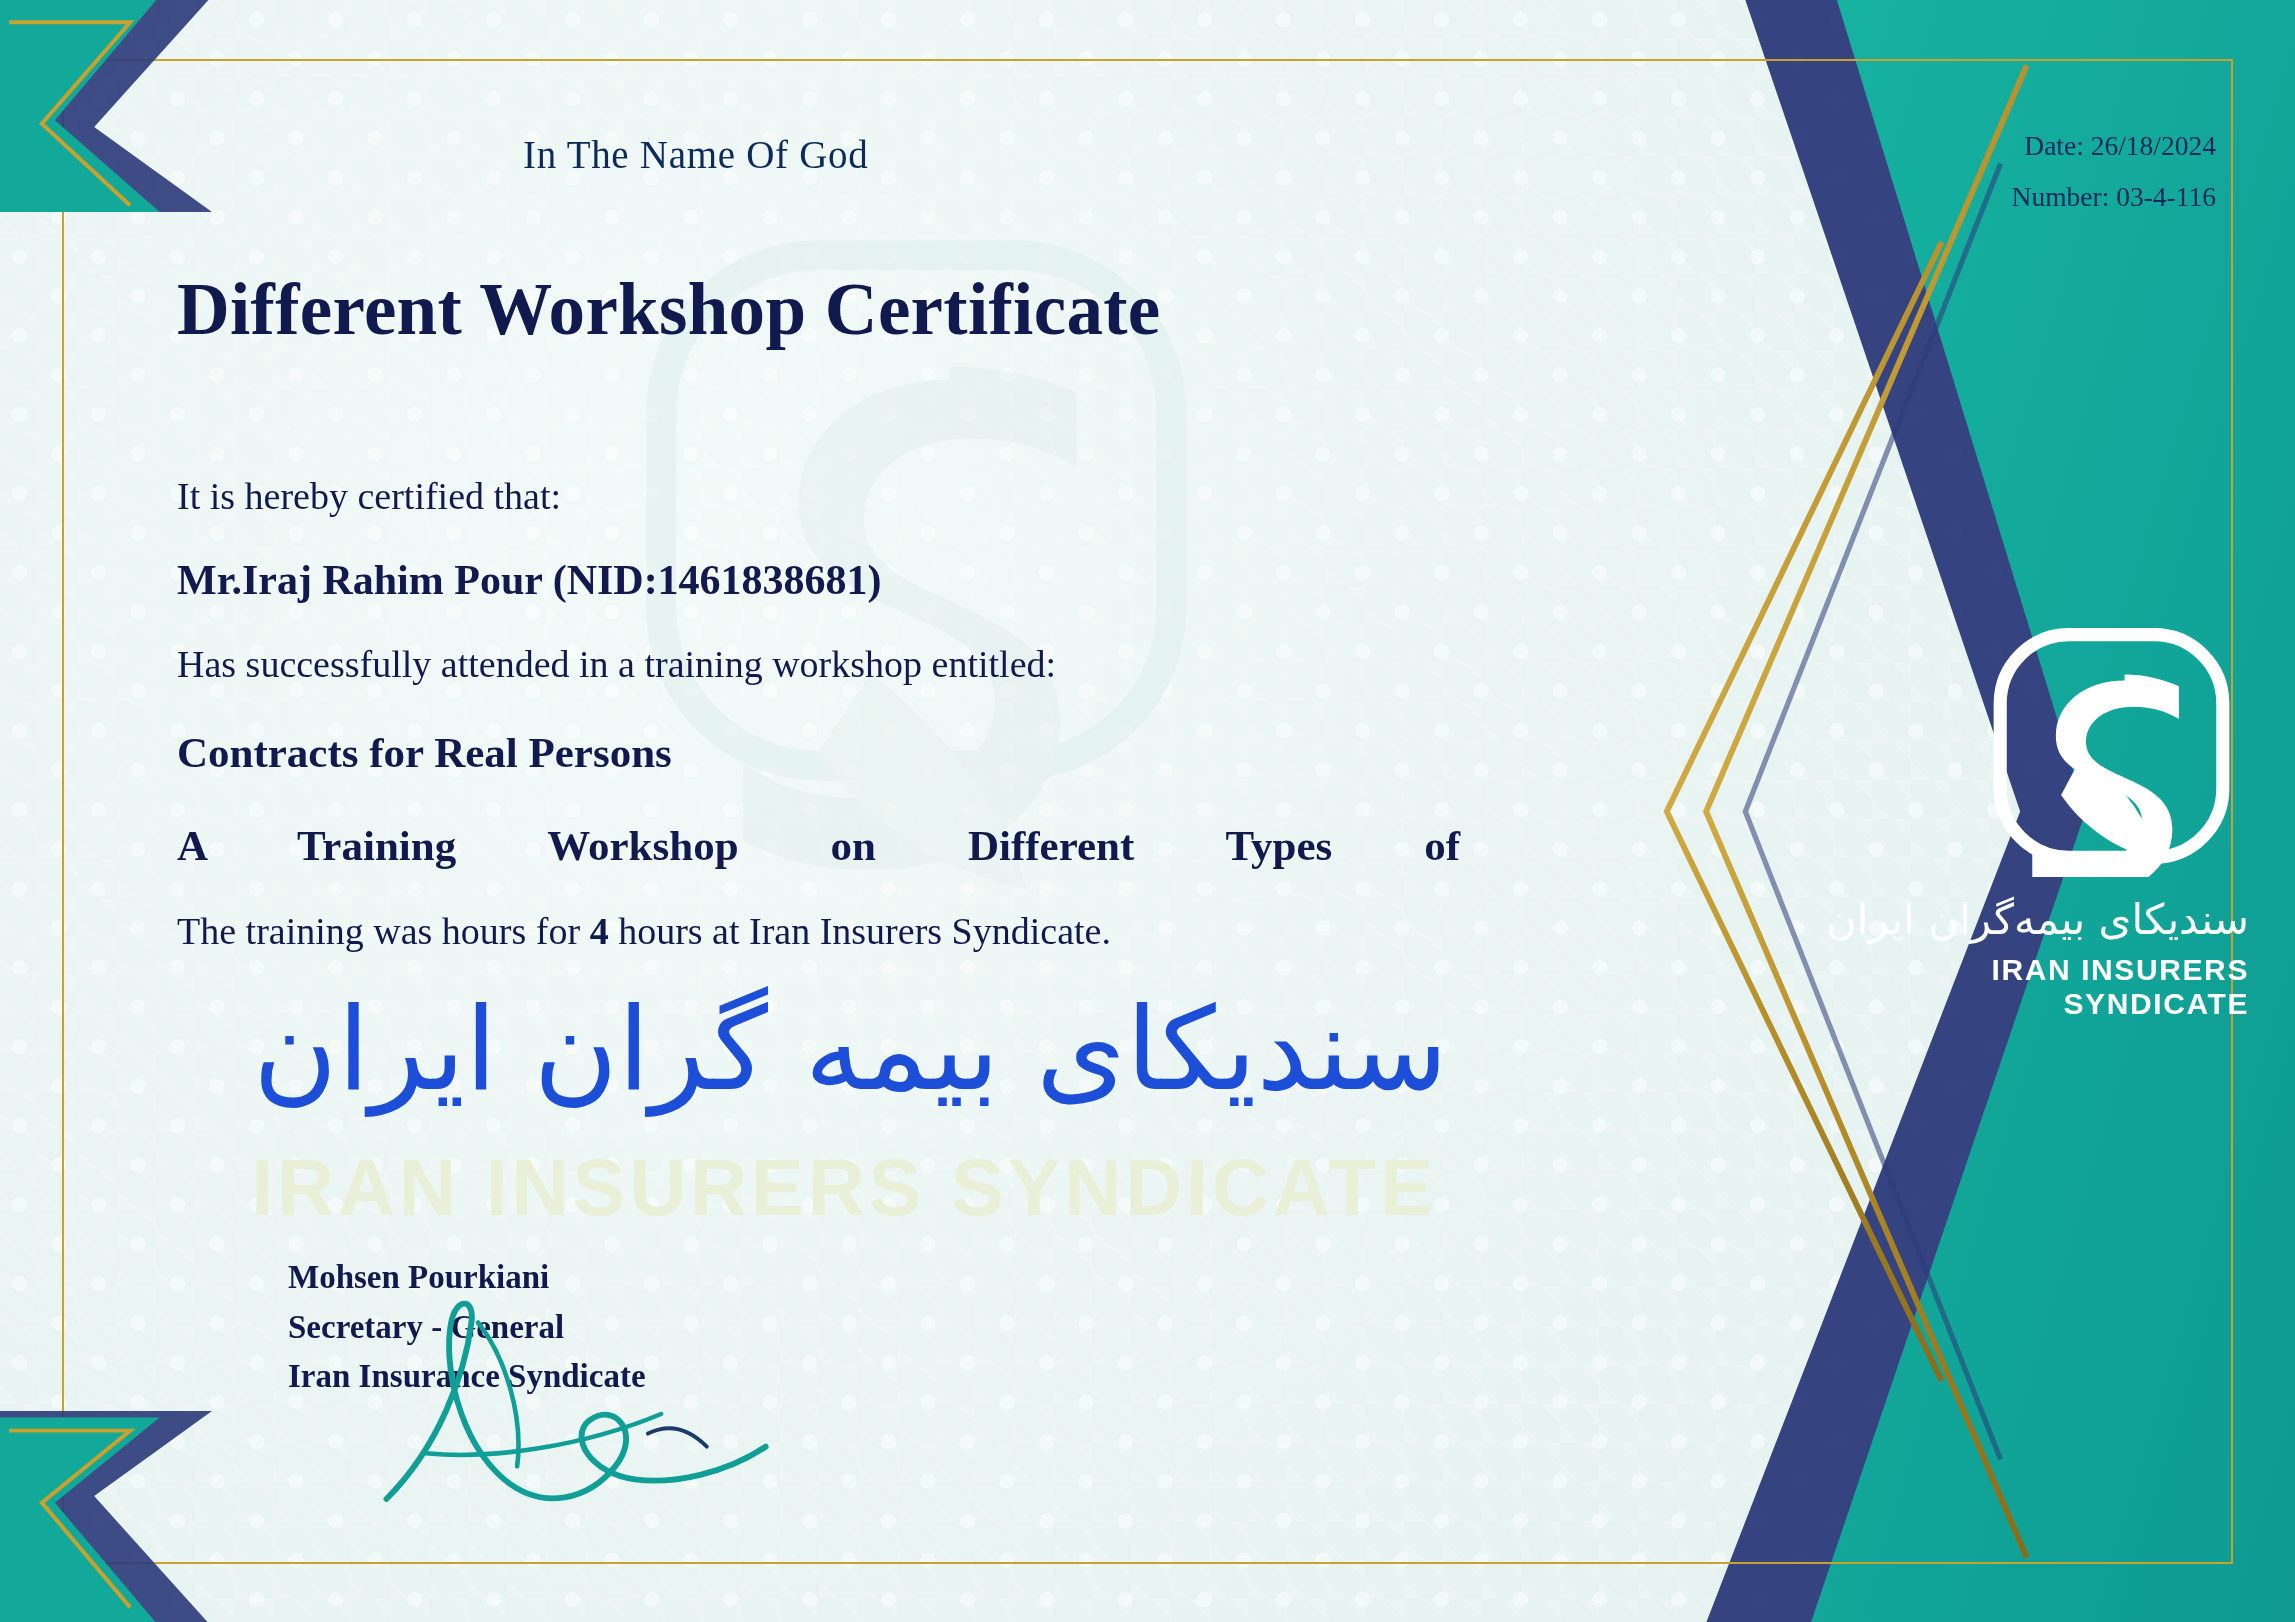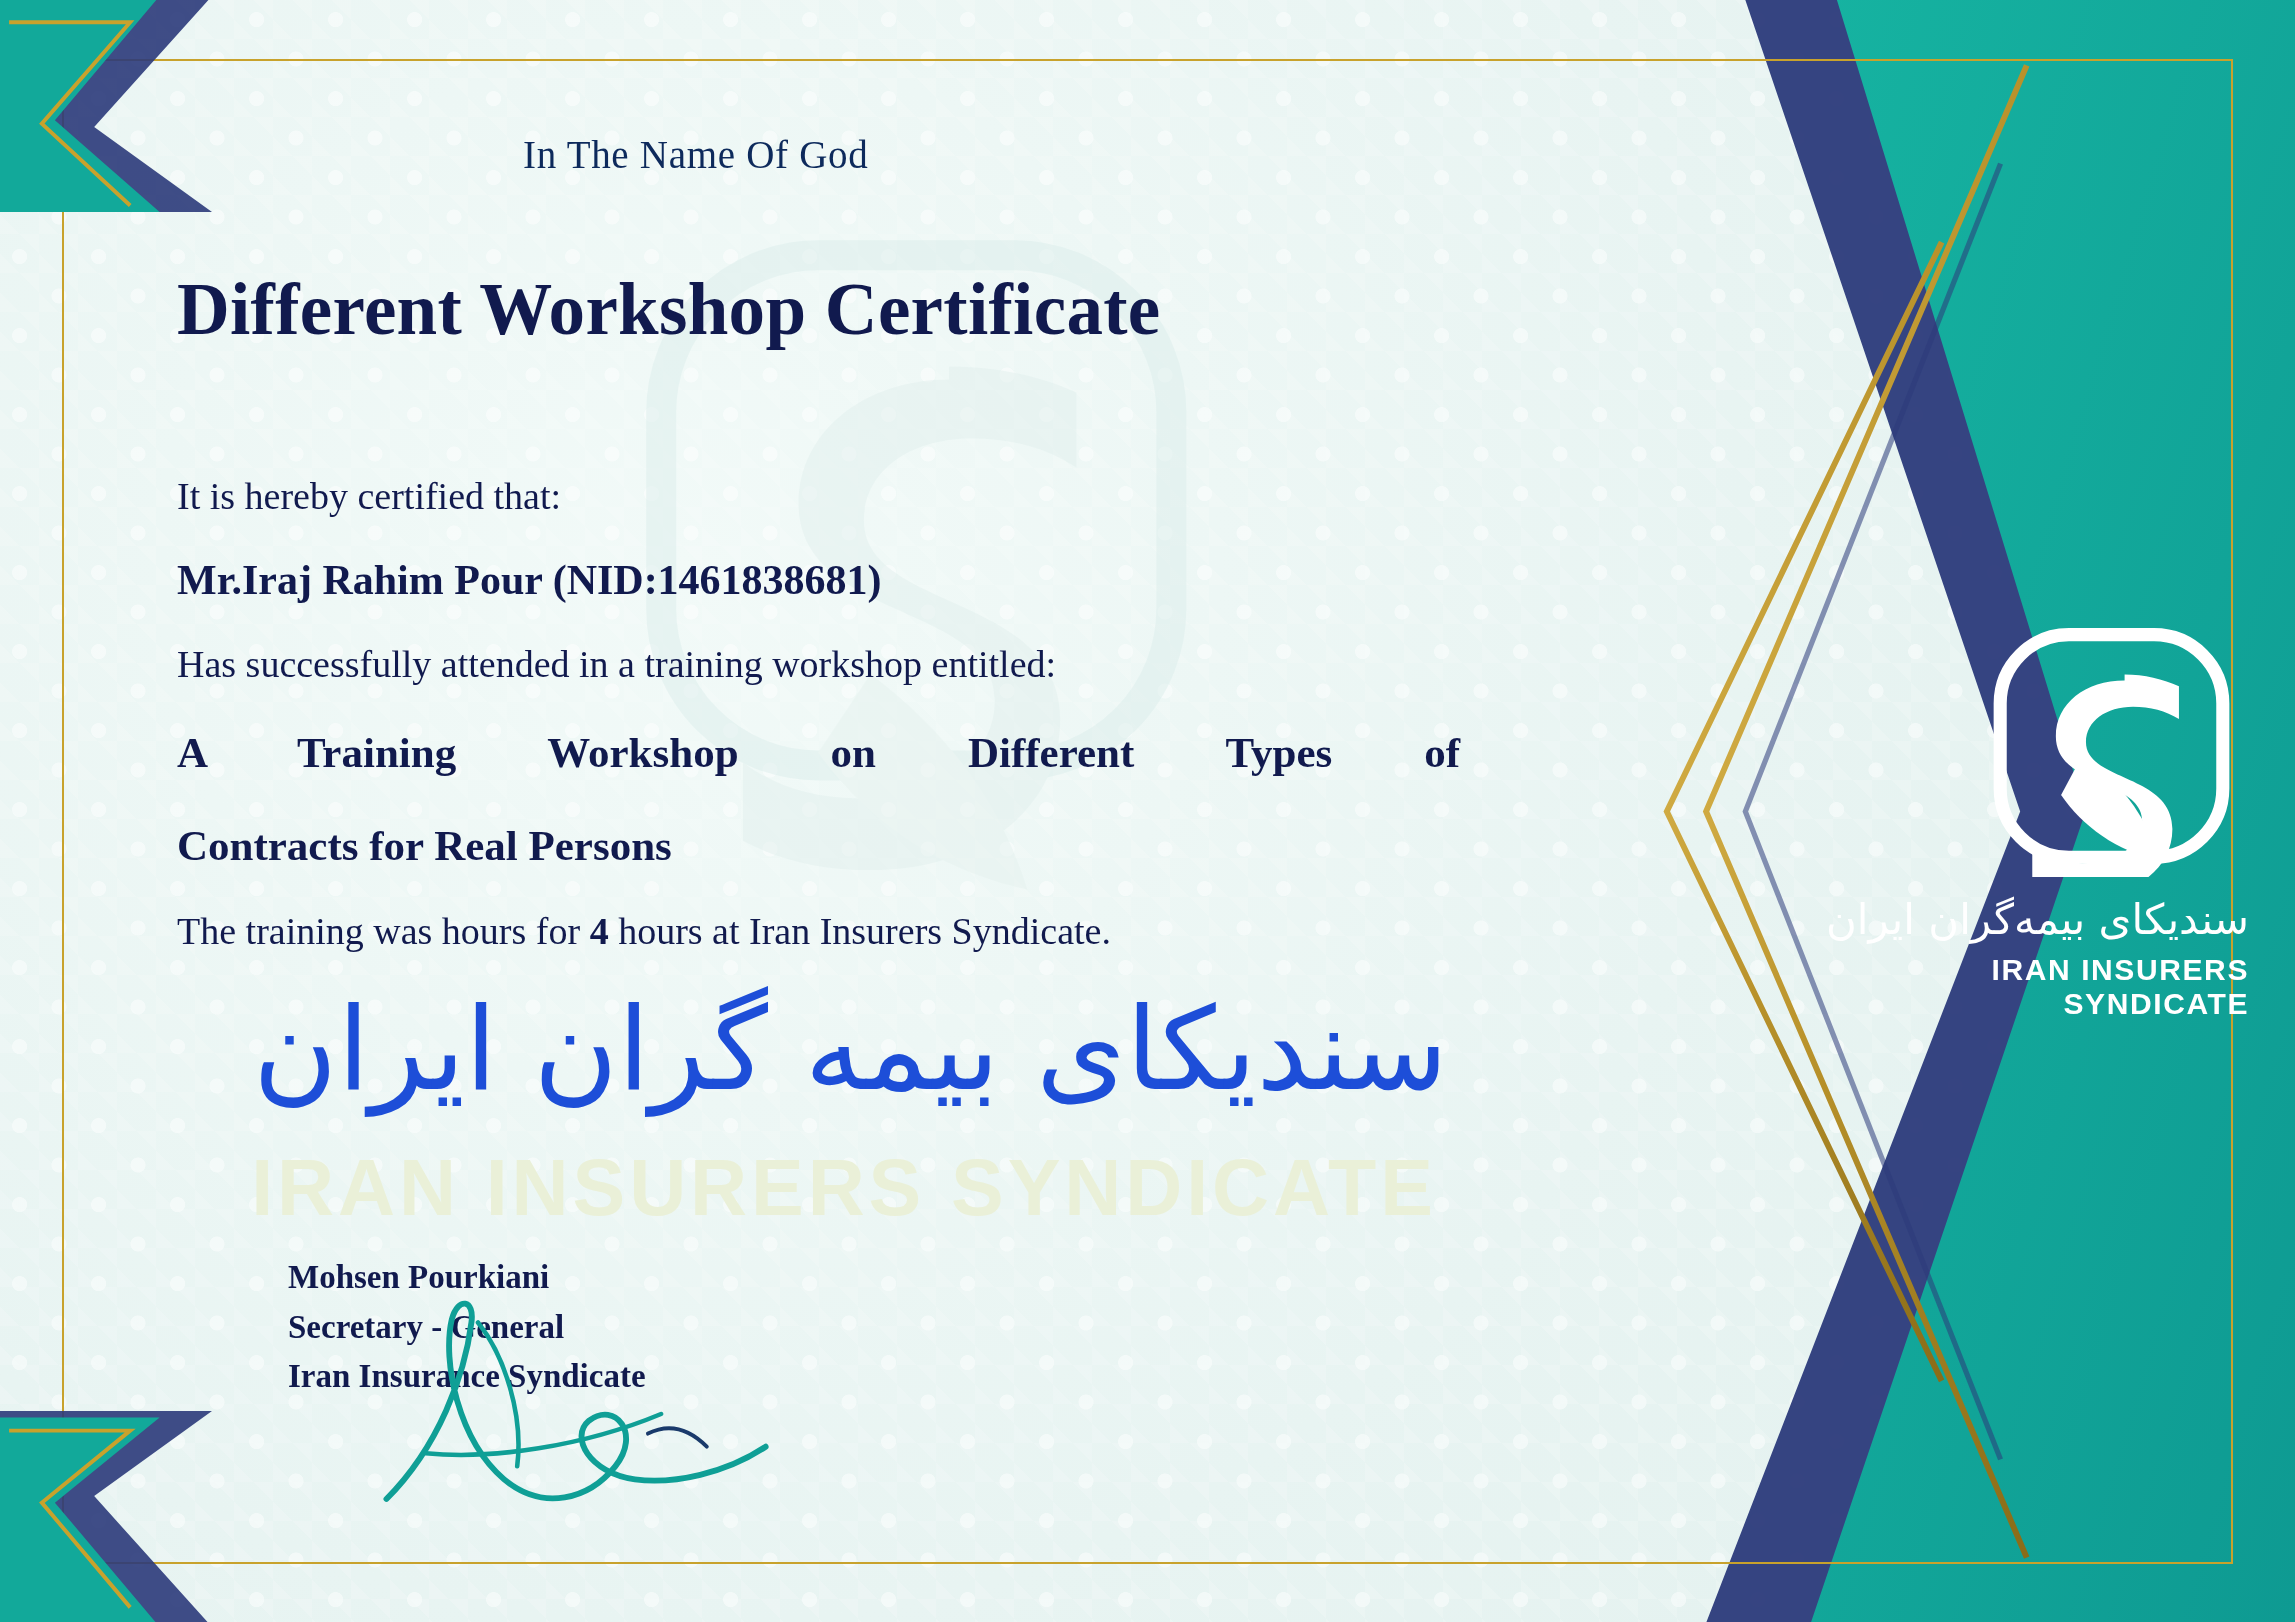--- a/index.html
+++ b/index.html
@@ -266,29 +266,33 @@
   </svg>
 
   <svg class="corner bl" viewBox="0 0 330 330">
     <path d="M0 0 L330 0 L150 130 L330 330 L0 330 Z" fill="#2b3a7a" opacity="0.9"></path>
     <path d="M0 10 L250 10 L90 140 L250 330 L0 330 Z" fill="#12a99a"></path>
     <path d="M20 30 L205 30 L70 140 L205 300" stroke="#c8a22c" stroke-width="6" fill="none"></path>
   </svg>
 
   <div class="in-name-of-god">In The Name Of God</div>
 
+  <div class="meta">
+    <div>Date: 26/18/2024</div>
+    <div>Number: 03-4-116</div>
+  </div>
 
   <div class="title">Different Workshop Certificate</div>
 
   <div class="body-block">
     <div class="line-normal">It is hereby certified that:</div>
     <div class="line-strong">Mr.Iraj Rahim Pour (NID:1461838681)</div>
     <div class="line-normal">Has successfully attended in a training workshop entitled:</div>
+    <div class="workshop-title" style="text-align-last:left;">Contracts for Real Persons</div>
     <div class="workshop-title">A Training Workshop on Different Types of</div>
-    <div class="workshop-title" style="text-align-last:left;">Contracts for Real Persons</div>
     <div class="held-line">
       <span>The training was hours for </span><b>4</b><span> hours at Iran Insurers Syndicate.</span>
     </div>
   </div>
 
   <div class="signature">
     <div>Mohsen Pourkiani</div>
     <div>Secretary - General</div>
     <div>Iran Insurance Syndicate</div>
   </div>

